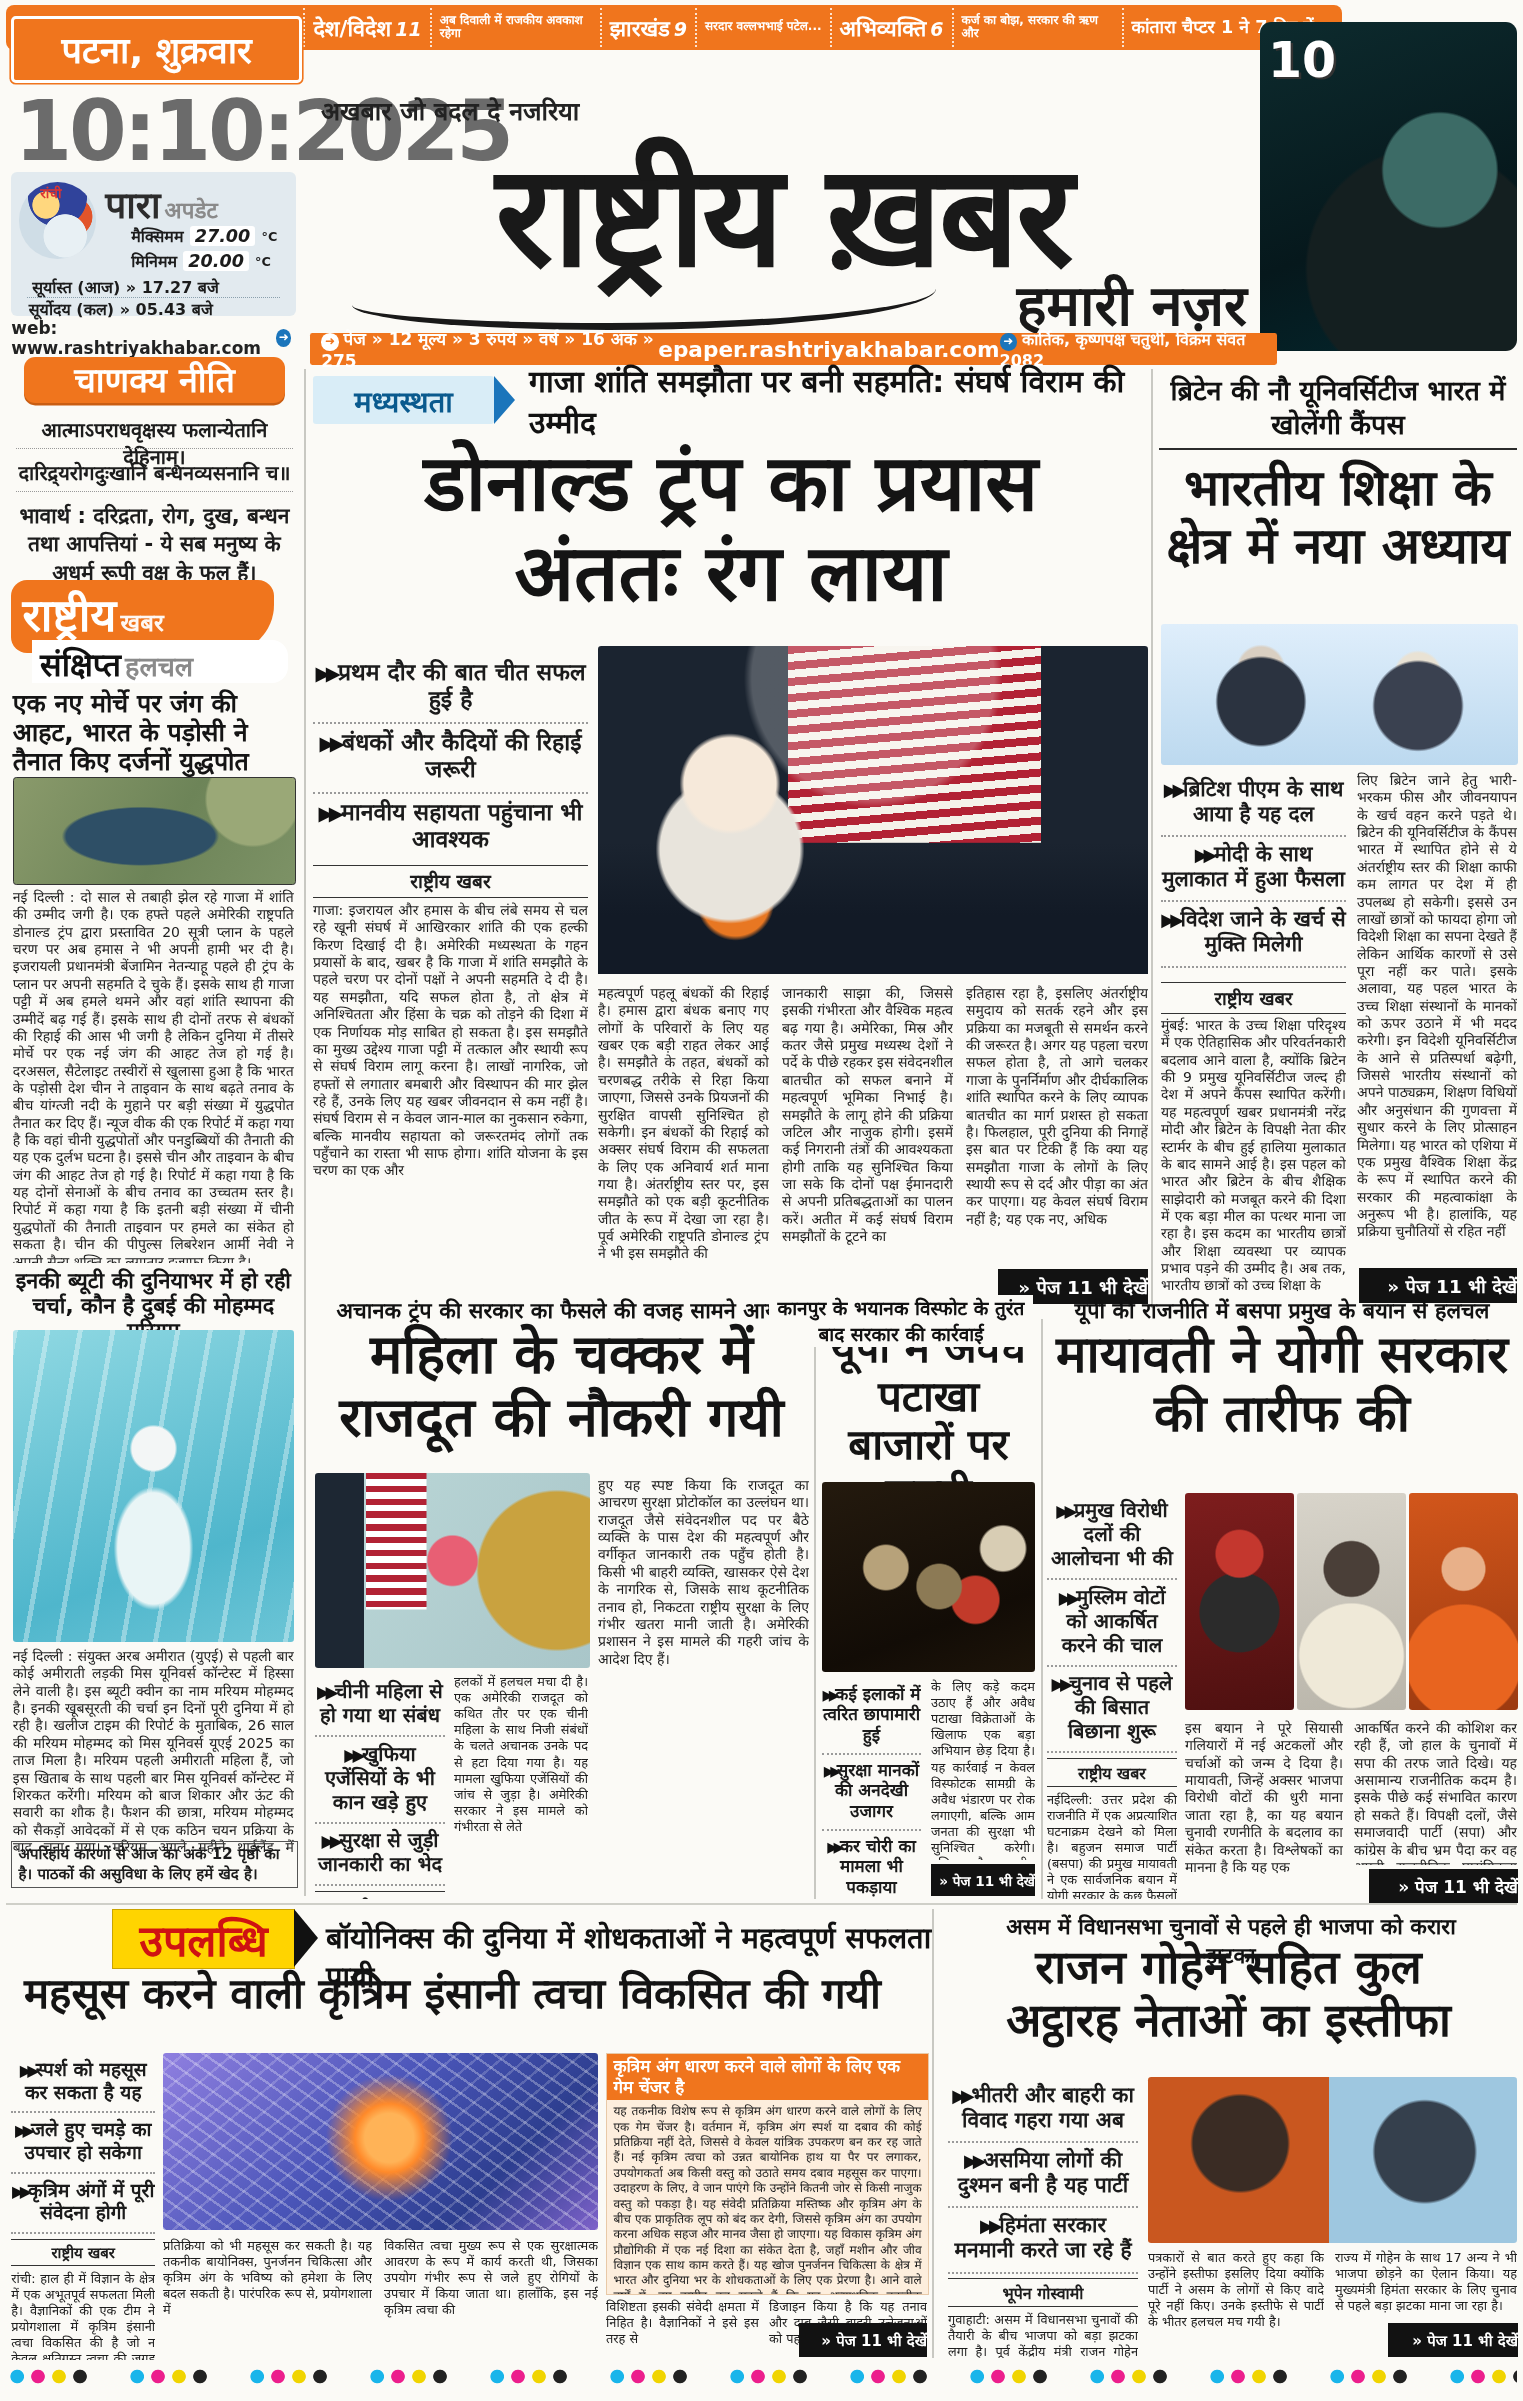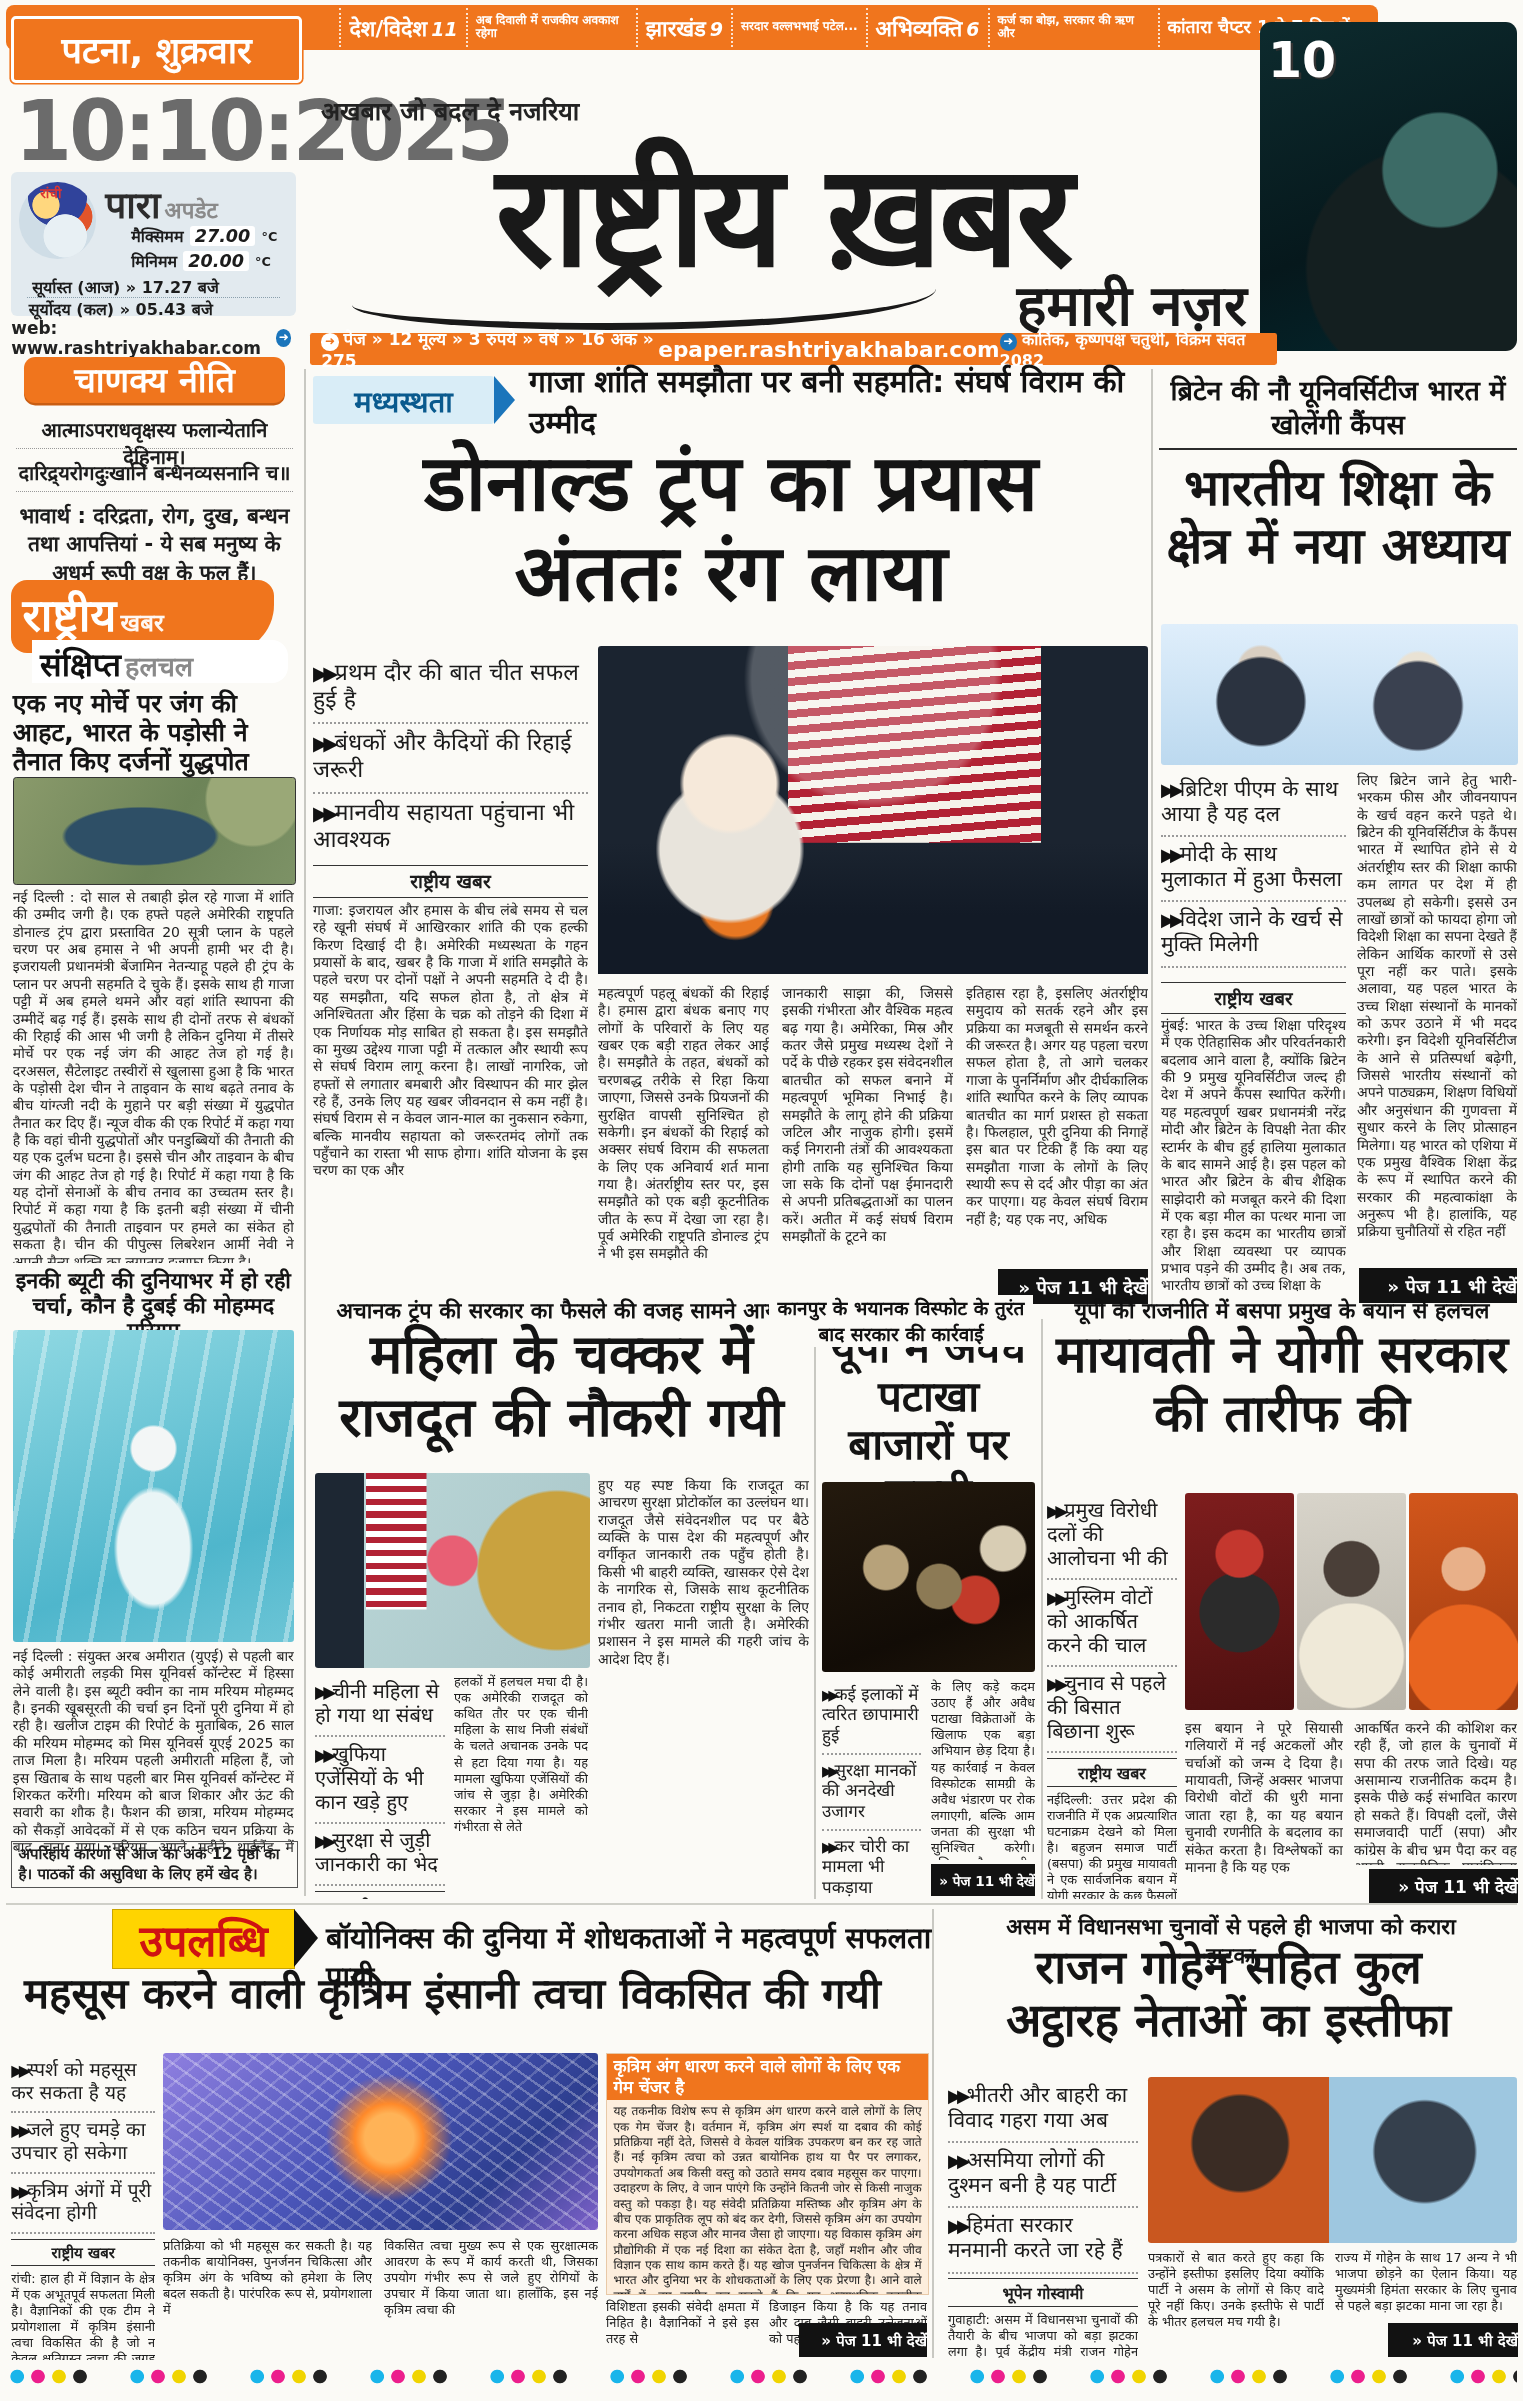--- a/index.html
+++ b/index.html
@@ -38,21 +38,21 @@
   .circ.blue{background:#1b75bb;color:#fff;}
   
   .ribbon{background:#f0751d;color:#fff;font-weight:bold;text-align:center;border-radius:11.2px;
           box-shadow:0 2.4px 0 #c95d12;}
   .orangeblob{background:#f0751d;border-radius:16px 16px 48px 16px;color:#fff;}
   .whitepill{background:#fff;border-radius:0 16px 16px 0;}
   .bluetag{background:#d9edf7;color:#0a5a8e;font-weight:bold;display:flex;align-items:center;justify-content:center;}
   .tri{width:0;height:0;border-top:24px solid transparent;border-bottom:24px solid transparent;border-left:21px solid #1b75bb;}
   .kicker{font-weight:bold;color:#111;}
   .hl{font-weight:bold;color:#141414;line-height:1.16;}
-  .bullet{font-weight:normal;color:#1b1b1b;border-bottom:2.4px dotted #9a9a9a;padding:4.8px 0 8px;line-height:1.2;}
+  .bullet{font-weight:bold;color:#1b1b1b;border-bottom:2.4px dotted #9a9a9a;padding:4.8px 0 8px;line-height:1.2;text-align:center;}
   .bullet::before{content:"▶▶ ";letter-spacing:-4.8px;font-size:.85em;color:#111;}
   .byline{font-weight:bold;text-align:center;border-top:1.6px solid #333;border-bottom:1.6px solid #333;padding:2.4px 0;}
   .body{font-size:14px;line-height:1.24;color:#1d1d1d;}
   .more{background:#121212;color:#fff;font-weight:bold;text-align:center;display:flex;align-items:center;justify-content:flex-end;}
   .notice{border:1.6px solid #555;font-weight:bold;font-size:15px;padding:3.2px 6.4px;line-height:1.3;}
   .vline{background:#c8c8c2;width:1.6px;}
   .peach{background:#fdeedd;border:0.8px solid #e8c9a8;}
   .peachhead{background:#f0751d;color:#fff;font-weight:bold;padding:2.4px 6.4px;font-size:17px;line-height:1.2;}
   .yellowtag{background:#ffd400;border:1.6px solid #caa400;display:flex;align-items:center;justify-content:center;
              color:#cf1212;font-weight:bold;font-size:43px;text-align:center;}
@@ -121,21 +121,21 @@
      radial-gradient(circle at 53px 50%,#f0d400 6.4px,transparent 7.2px),
      radial-gradient(circle at 74px 50%,#222 6.4px,transparent 7.2px);
      background-size:120px 27px;background-repeat:repeat-x;}
   .smallbody{font-size:12.8px;line-height:1.26;}
 </style>
 </head>
 <body>
 
 <div class="page">
 
-  <div class="abs strip" style="left:6.4px;top:4.8px;width:1336px;height:45px;padding-left:36px;">
+  <div class="abs strip" style="left:6.4px;top:4.8px;width:1336px;height:45px;">
     <div style="width:297px;"></div>
     <div class="seg">
       <span><span class="secname">देश/विदेश</span> <span class="secnum">11</span></span>
     </div>
     <div class="seg">
         <span class="teaser">अब दिवाली में राजकीय अवकाश रहेगा</span>
       </div>
     <div class="seg">
       <span><span class="secname">झारखंड</span> <span class="secnum">9</span></span>
     </div>

